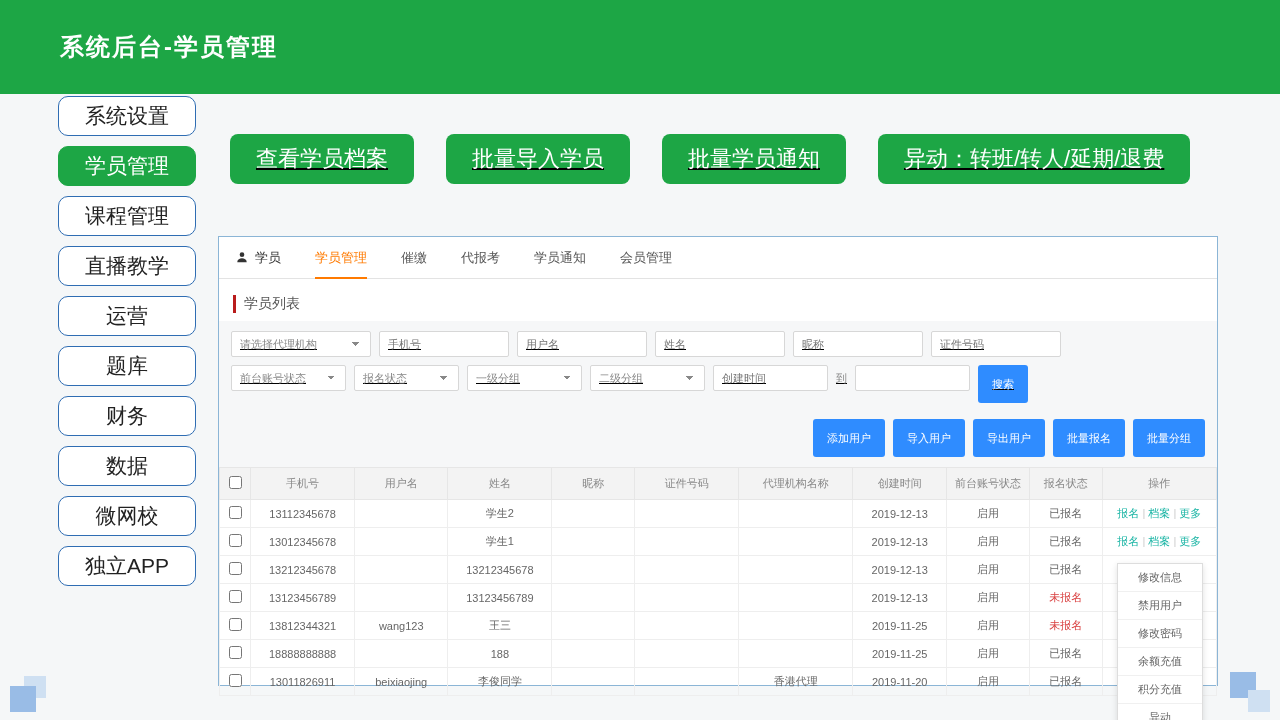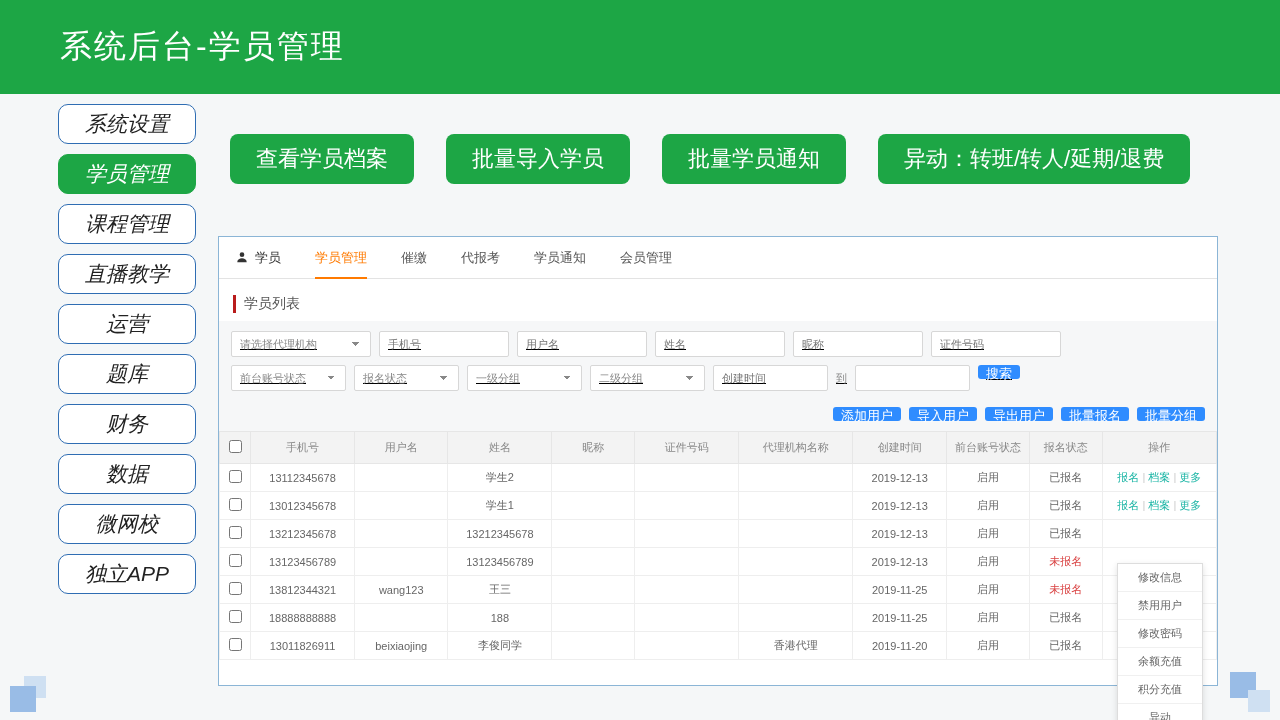--- a/index.html
+++ b/index.html
@@ -1,35 +1,35 @@
 <!DOCTYPE html>
 <html><head>
 <meta charset="utf-8">
 <style>
   * { margin: 0; padding: 0; box-sizing: border-box; font-family: "Microsoft YaHei", sans-serif; }
   body { width: 1280px; height: 720px; background: #f5f7f8; overflow: hidden; position: relative; }
   .header-bar { background: #1da645; color: #fff; height: 94px; display: flex; align-items: center; padding-left: 60px; }
-  .header-bar h1 { font-size: 32px; font-weight: 400; letter-spacing: 2px; }
+  .header-bar h1 { font-size: 24px; font-weight: 700; letter-spacing: 2px; }
   .content { position: relative; padding: 10px 20px 0 58px; }
-  .sidebar { position: absolute; left: 58px; top: 10px; width: 138px; font-style: italic; }
+  .sidebar { position: absolute; left: 58px; top: 2px; width: 138px; }
   .side-item { border: 1.5px solid #2f6db3; border-radius: 10px; color: #222; background: #fff; text-align: center; padding: 5px 0; font-size: 21px; margin-bottom: 10px; cursor: pointer; }
   .side-item.active { background: #1da645; color: #fff; border-color: #1da645; }
-  .top-actions { position: absolute; left: 230px; top: 40px; display: flex; gap: 32px; }
+  .top-actions { position: absolute; left: 230px; top: 40px; display: flex; gap: 32px; text-decoration: underline; }
   .top-btn { background: #1da645; color: #fff; border-radius: 8px; padding: 10px 26px; font-size: 22px; cursor: pointer; border: none; }
   .panel { position: absolute; left: 218px; top: 142px; width: 1000px; height: 450px; border: 1px solid #8bb5d6; background: #fff; }
   .tabs { display: flex; align-items: center; border-bottom: 1px solid #e3e3e3; height: 42px; padding-left: 16px; gap: 34px; font-size: 13px; color: #555; }
   .tabs .icon-label { display: flex; align-items: flex-end; gap: 6px; color: #333; font-weight: 500; }
   .tab { cursor: pointer; height: 42px; line-height: 42px; }
   .tab.active { color: #ff7a00; border-bottom: 2px solid #ff7a00; }
   .section-title { border-left: 3px solid #b91c1c; padding-left: 8px; margin: 16px 0 8px 14px; color: #555; font-size: 14px; }
   .filters-wrap { background: #f6f7f8; padding: 10px 12px 8px 12px; text-decoration: underline; }
   .filter-row { display: flex; gap: 8px; margin-bottom: 8px; }
   .sel, .inp { border: 1px solid #d7d7d7; background: #fff; font-size: 11px; color: #888; height: 26px; padding: 0 8px; border-radius: 2px; }
   .sel { appearance: none; background-image: linear-gradient(45deg, transparent 50%, #888 50%), linear-gradient(135deg, #888 50%, transparent 50%); background-position: calc(100% - 14px) 10px, calc(100% - 10px) 10px; background-size: 4px 4px, 4px 4px; background-repeat: no-repeat; padding-right: 22px; }
-  .btn-blue { background: #2f8cff; color: #fff; border: none; border-radius: 3px; font-size: 13px; height: 14px; padding: 0 8px; cursor: pointer; }
+  .btn-blue { background: #2f8cff; color: #fff; border: none; border-radius: 3px; font-size: 11px; height: 38px; padding: 0 14px; cursor: pointer; }
   .action-btns { display: flex; justify-content: flex-end; gap: 8px; padding: 0 12px 10px 0; background: #f6f7f8; }
   table { width: 100%; border-collapse: collapse; font-size: 11px; color: #666; }
   th { background: #f3f3f3; color: #888; font-weight: 400; padding: 8px 4px; border: 1px solid #e6e6e6; }
   td { padding: 6px 4px; border: 1px solid #eee; text-align: center; }
   .chk { accent-color: #999; }
   .red { color: #d94040; }
   .action-links a { color: #1bb5a5; text-decoration: none; font-size: 11px; }
   .action-links span { color: #ccc; }
   .dropdown-menu { position: absolute; right: 14px; top: 326px; width: 86px; background: #fff; border: 1px solid #ddd; box-shadow: 0 2px 6px rgba(0,0,0,0.12); font-size: 11px; color: #666; z-index: 50; }
   .dropdown-menu div { padding: 6px 0; text-align: center; border-bottom: 1px solid #f0f0f0; cursor: pointer; }

